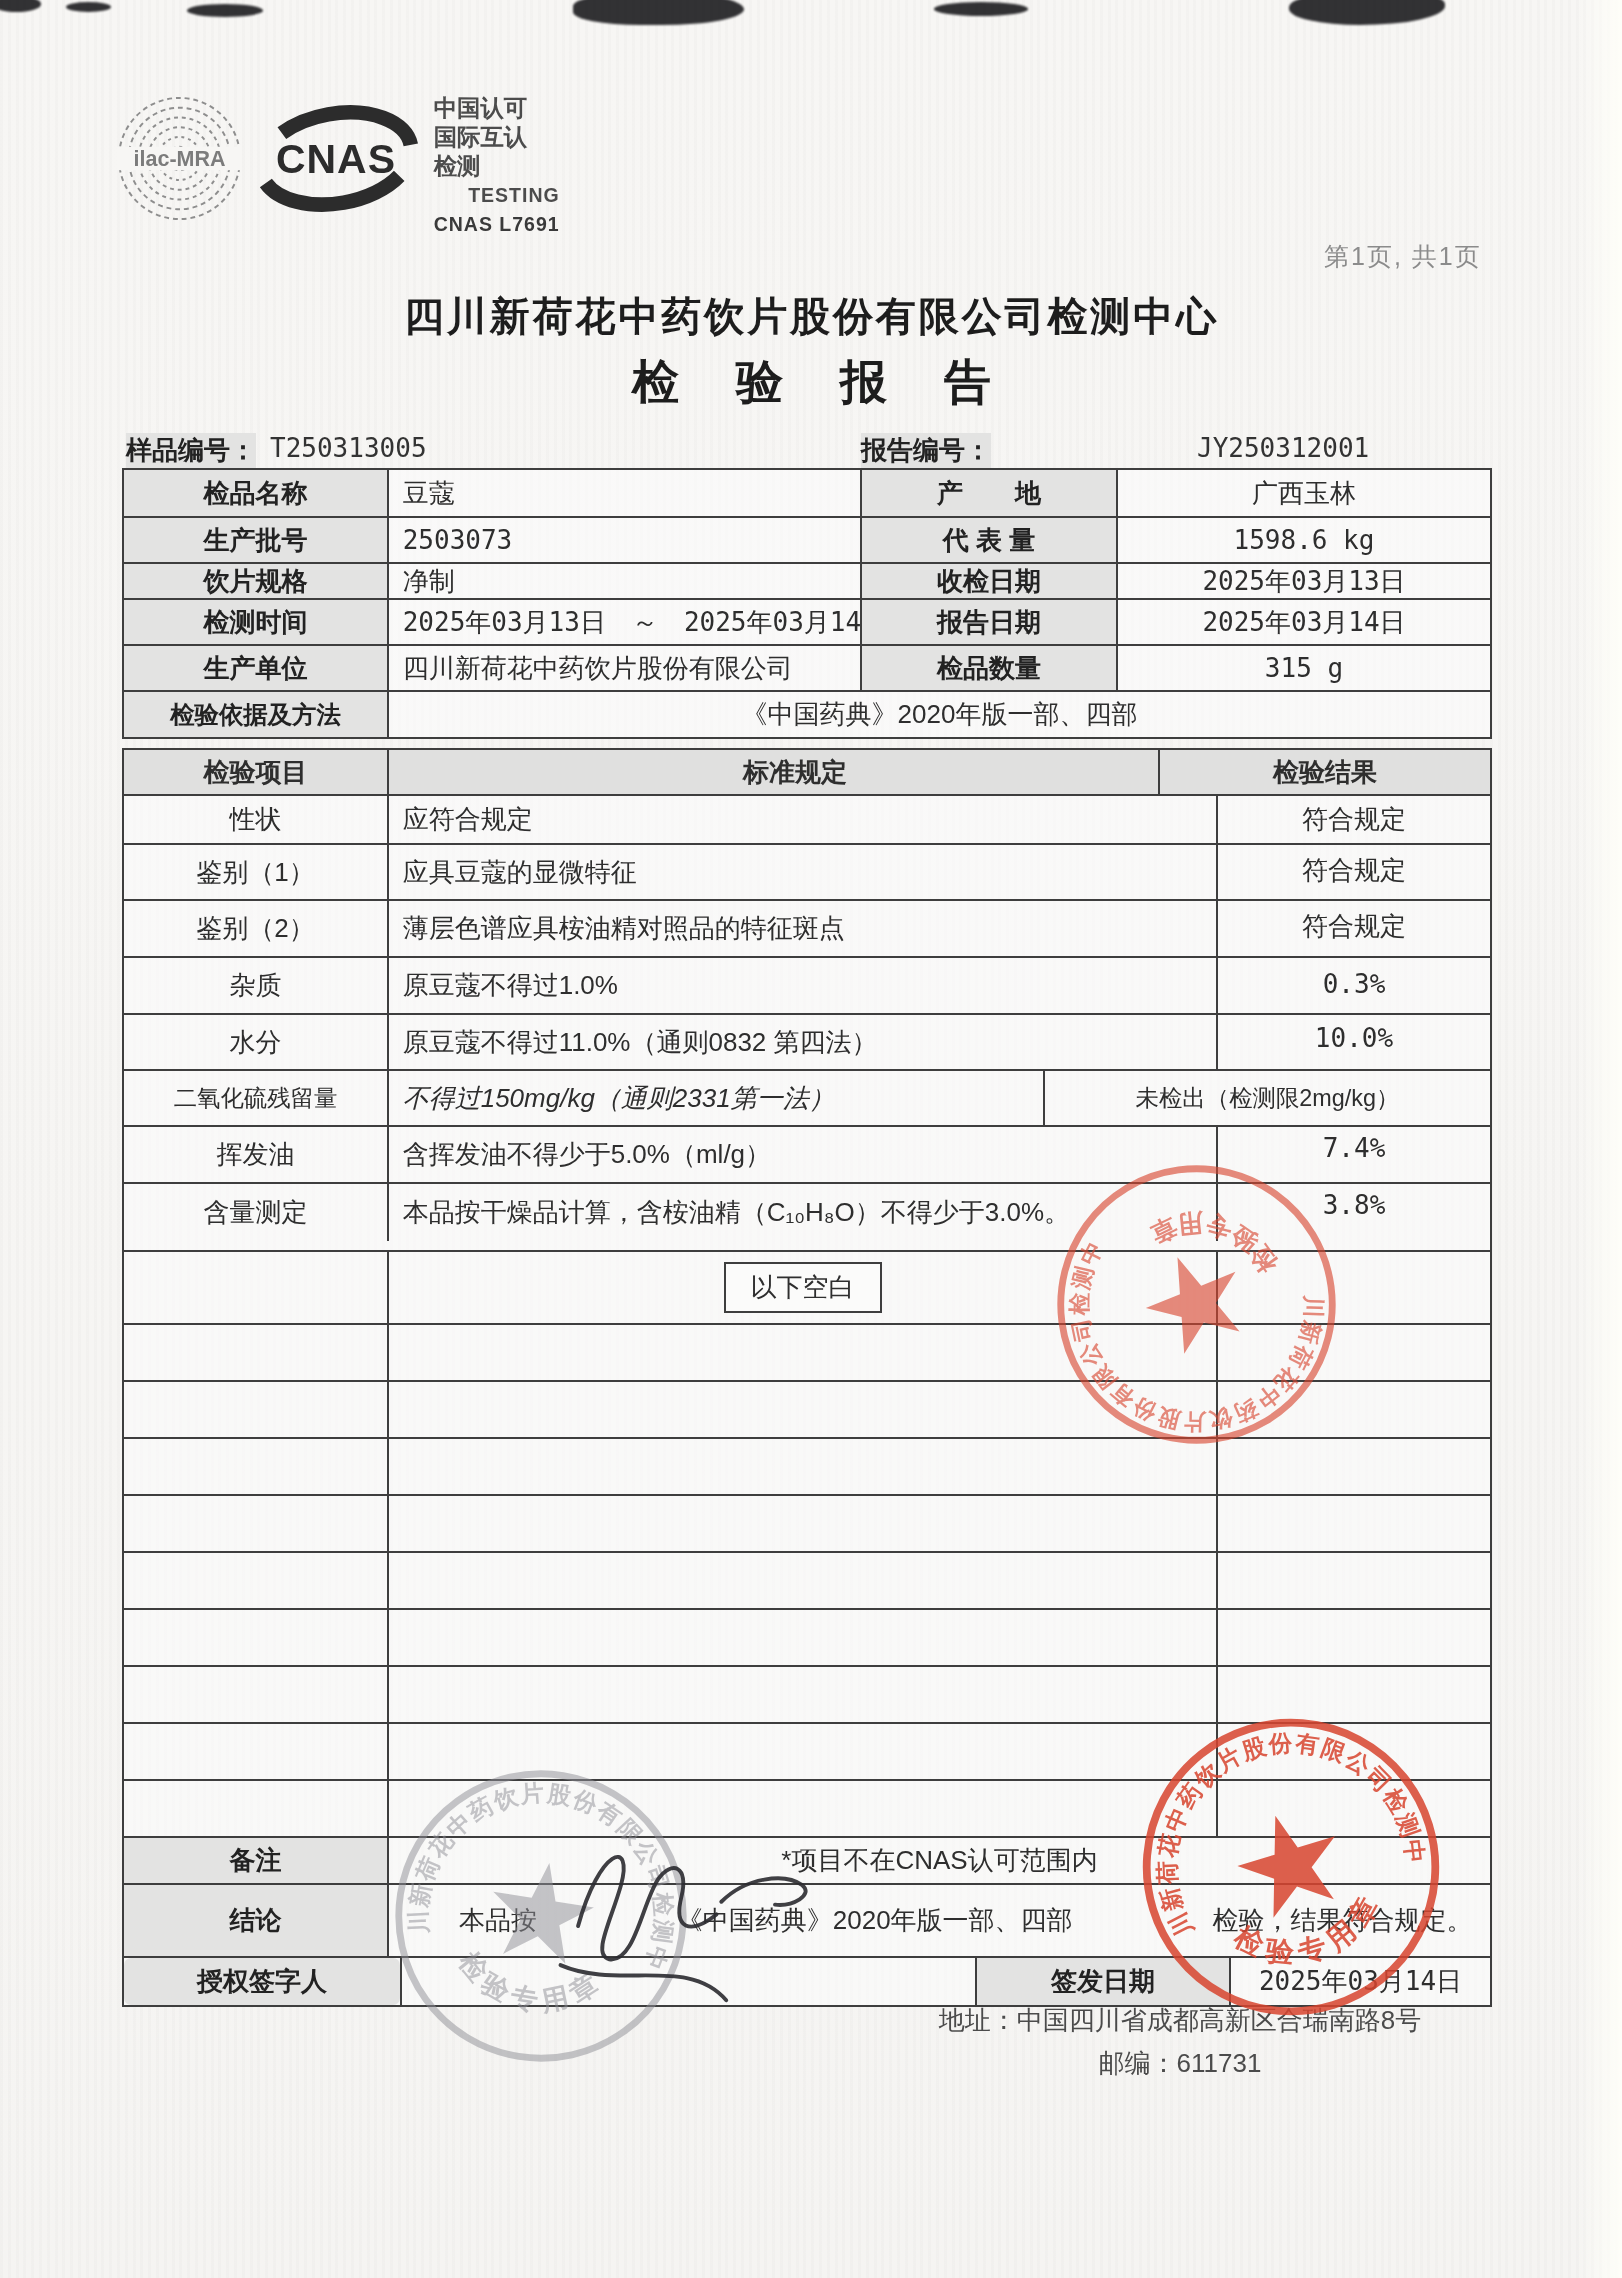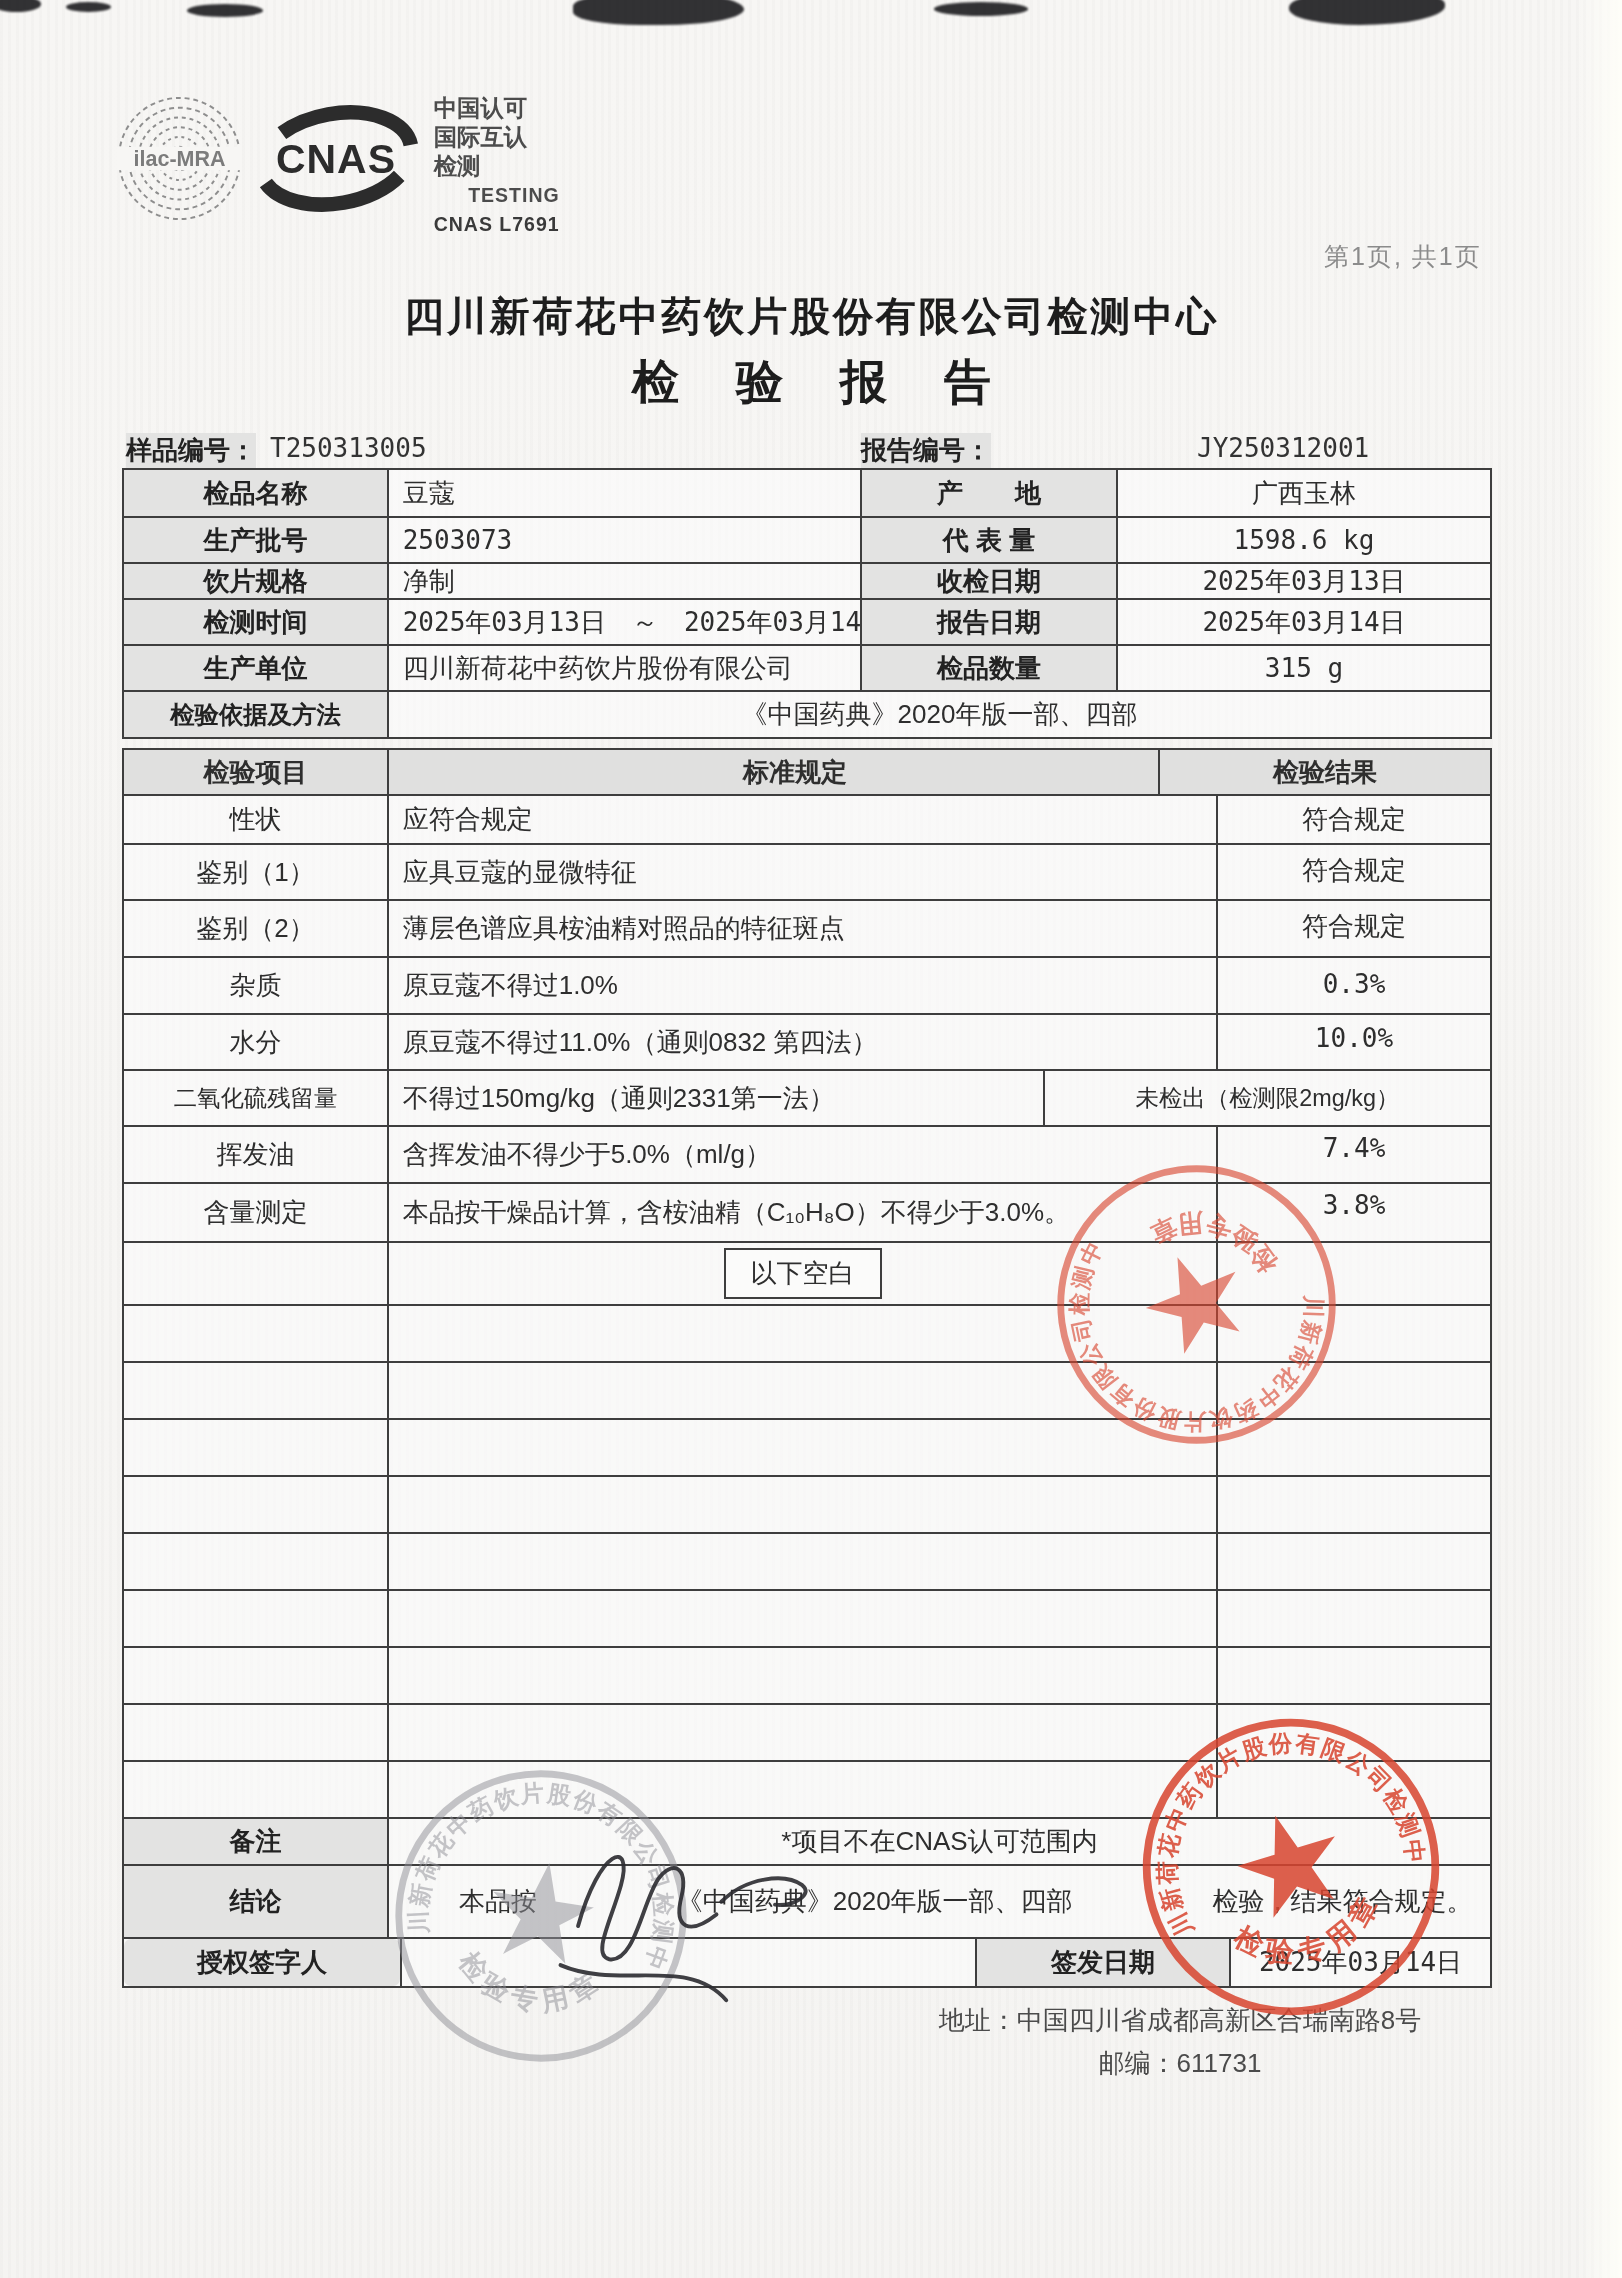--- a/index.html
+++ b/index.html
@@ -175,35 +175,35 @@
       <div class="c left" style="width:829px;">原豆蔻不得过1.0%</div>
       <div class="c val" style="flex:1;align-items:flex-start;padding-top:11px;">0.3%</div>
     </div>
     <div class="row" style="height:56px;">
       <div class="c" style="width:263px;">水分</div>
       <div class="c left" style="width:829px;">原豆蔻不得过11.0%（通则0832 第四法）</div>
       <div class="c val" style="flex:1;align-items:flex-start;padding-top:7.8px;">10.0%</div>
     </div>
     <div class="row" style="height:56px;">
       <div class="c small" style="width:263px;">二氧化硫残留量</div>
-      <div class="c left" style="width:656px;">不得过150mg/kg（通则2331第一法）</div>
+      <div class="c left" style="width:656px;font-style:italic;">不得过150mg/kg（通则2331第一法）</div>
       <div class="c small" style="flex:1;">未检出（检测限2mg/kg）</div>
     </div>
     <div class="row" style="height:57px;">
       <div class="c" style="width:263px;">挥发油</div>
       <div class="c left" style="width:829px;">含挥发油不得少于5.0%（ml/g）</div>
       <div class="c val" style="flex:1;align-items:flex-start;padding-top:5.9px;">7.4%</div>
     </div>
     <div class="row" style="height:59px;">
       <div class="c" style="width:263px;">含量测定</div>
       <div class="c left" style="width:829px;">本品按干燥品计算，含桉油精（C₁₀H₈O）不得少于3.0%。</div>
       <div class="c val" style="flex:1;align-items:flex-start;padding-top:5.9px;">3.8%</div>
     </div>
 
-    <div class="row" style="height:63px;">
+    <div class="row" style="height:73px;margin-top:9px;">
       <div class="c" style="width:263px;"></div>
       <div class="c" style="width:829px;">
         <span class="blank-box">以下空白</span>
       </div>
       <div class="c" style="flex:1;"></div>
     </div>
 
     <div class="row empty-row" style="height:57px;">
       <div class="c" style="width:263px;"></div>
       <div class="c" style="width:829px;"></div>

